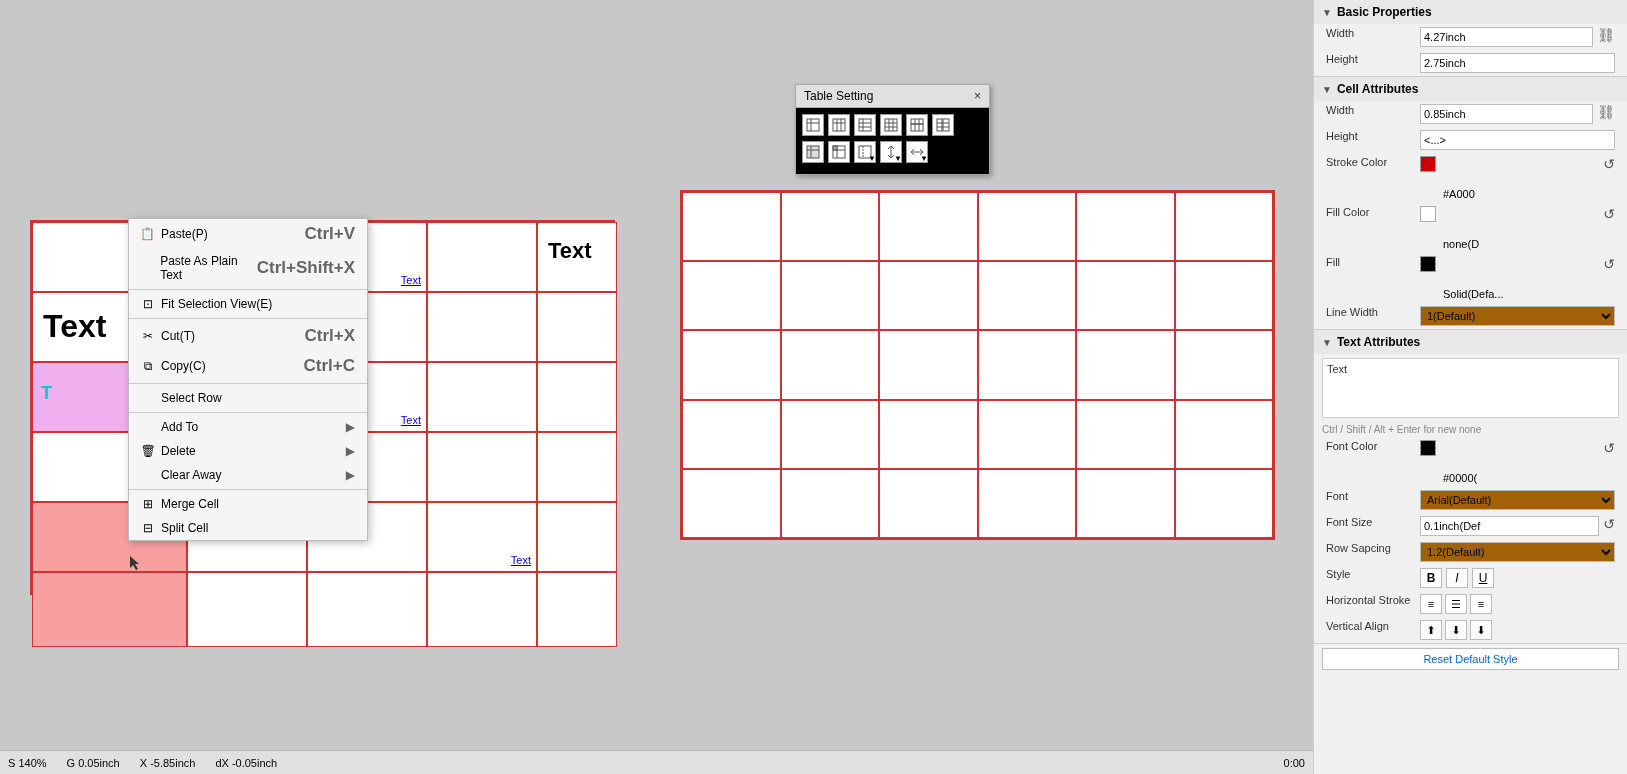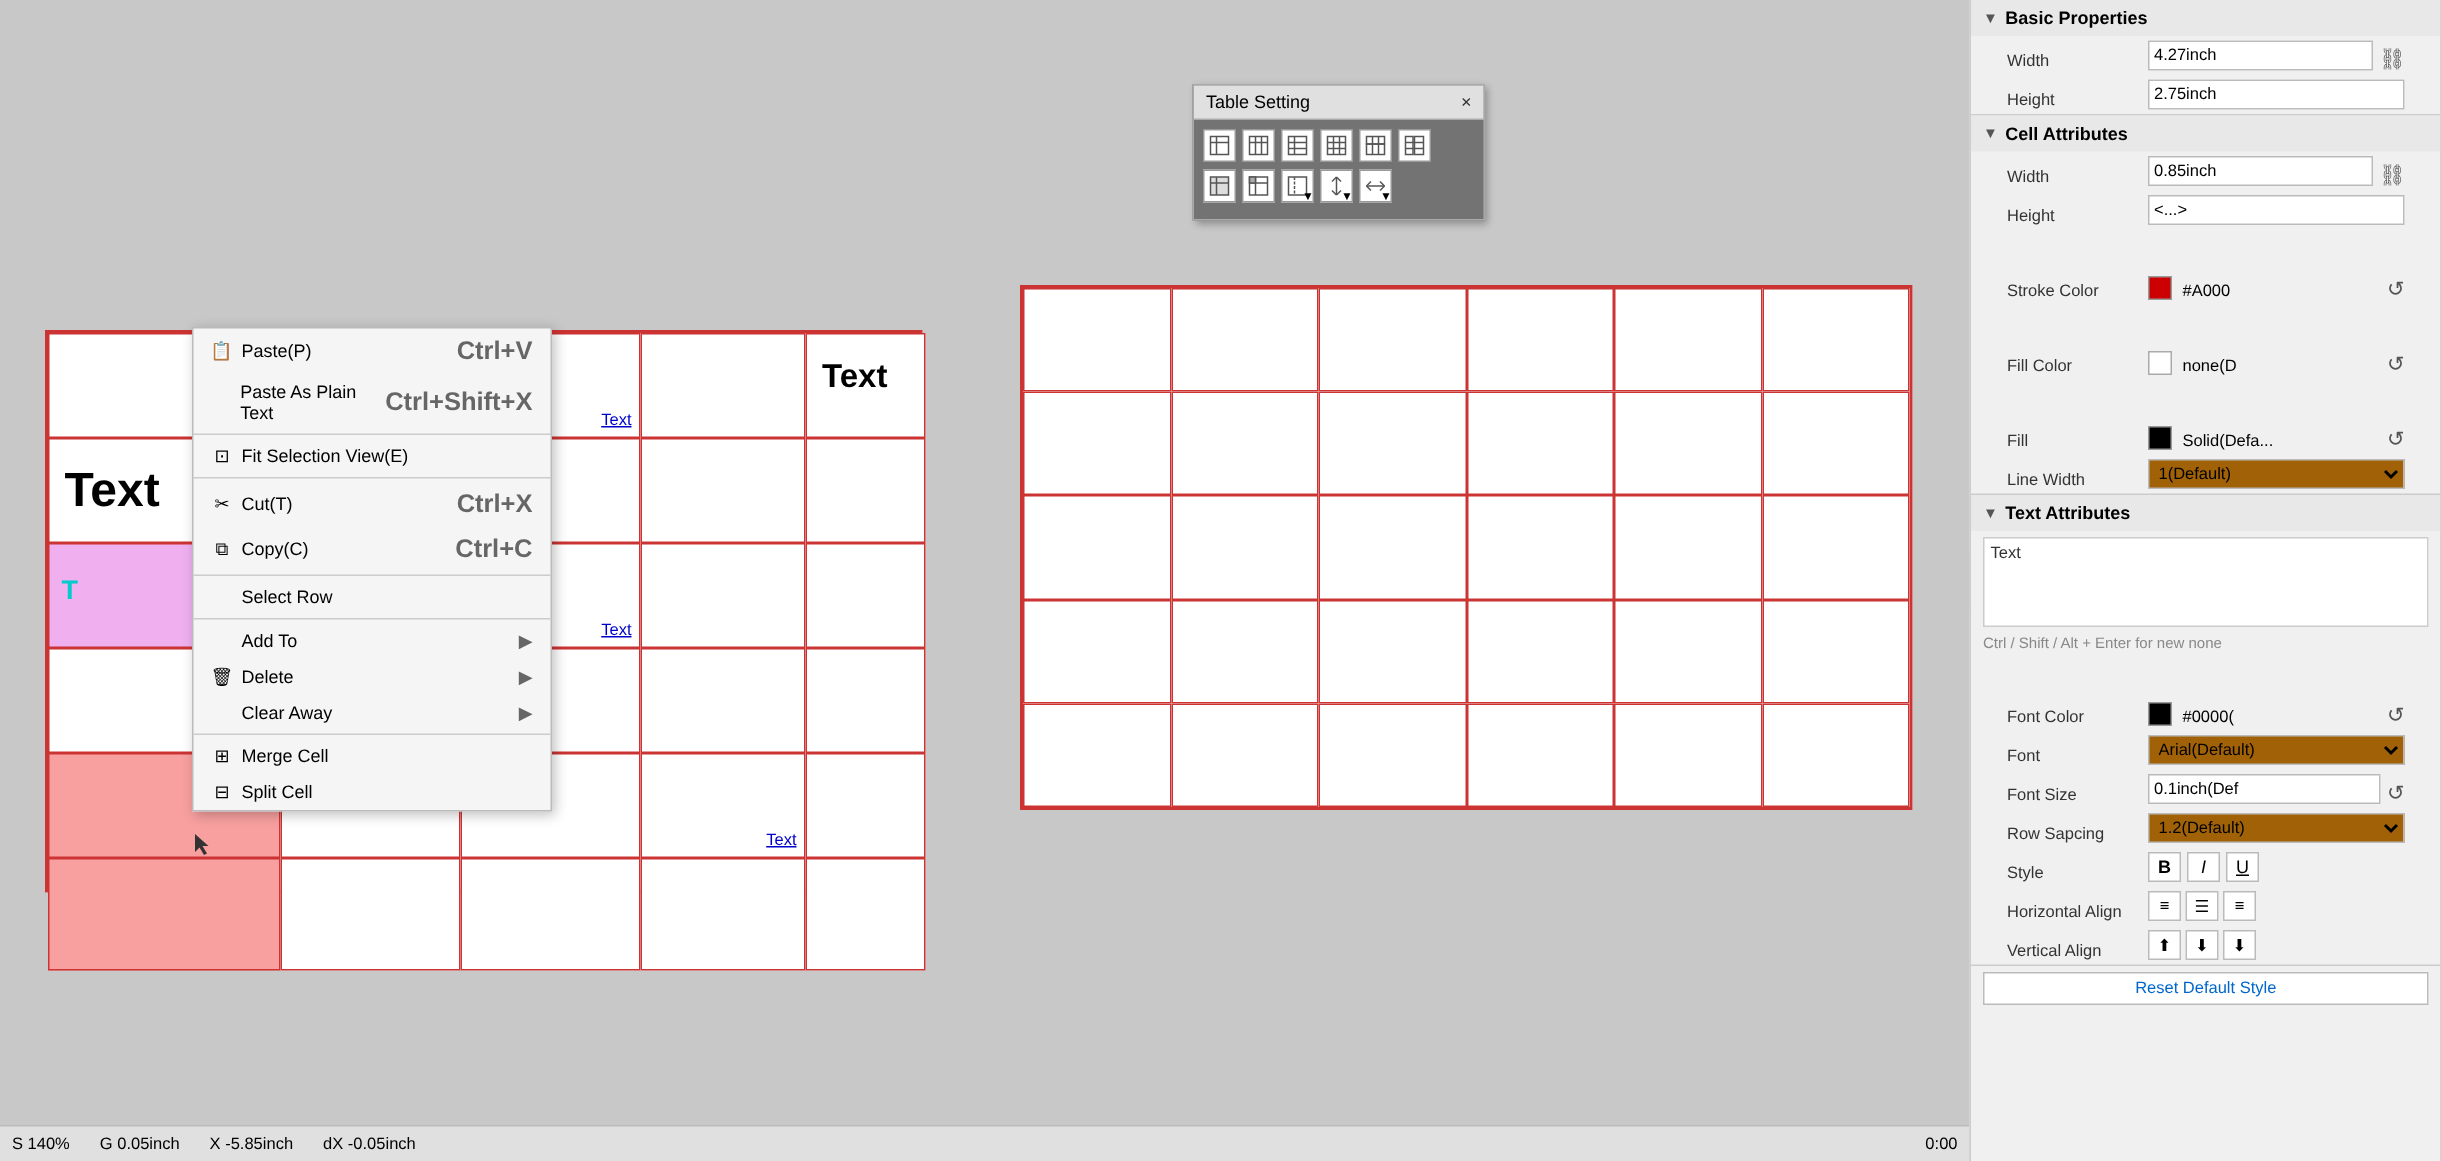--- a/index.html
+++ b/index.html
@@ -98,23 +98,23 @@
 
     .table-right .cell {
       border: 1px solid #cc3333;
       background: white;
     }
 
     
     .table-setting-dialog {
       position: absolute;
       left: 795px;
-      top: 56px;
+      top: 84px;
       width: 195px;
-      background: #737373;
+      background: #000000;
       border: 1px solid #aaa;
       box-shadow: 2px 2px 5px rgba(0,0,0,0.3);
     }
 
     .dialog-title-bar {
       background: #e0e0e0;
       padding: 4px 8px;
       display: flex;
       align-items: center;
       justify-content: space-between;
@@ -236,22 +236,22 @@
       font-weight: bold;
     }
 
     .panel-section-header .collapse-arrow {
       color: #555;
       font-size: 10px;
     }
 
     .panel-row {
       display: flex;
-      align-items: flex-end;
-      padding: 3px 24px;
+      align-items: flex-start;
+      padding: 3px 12px;
       gap: 4px;
     }
 
     .panel-label {
       width: 90px;
       font-size: 11px;
       color: #333;
       flex-shrink: 0;
     }
 
@@ -822,21 +822,21 @@
         <button class="style-btn">
             <i>I</i>
           </button>
         <button class="style-btn">
             <u>U</u>
           </button>
       </div>
     </div>
 
     <div class="panel-row">
-      <span class="panel-label">Horizontal Align</span>
+      <span class="panel-label">Horizontal Stroke</span>
       <div class="align-btns">
         <button class="align-btn">≡</button>
         <button class="align-btn">☰</button>
         <button class="align-btn">≡</button>
       </div>
     </div>
 
     <div class="panel-row">
       <span class="panel-label">Vertical Align</span>
       <div class="align-btns">

